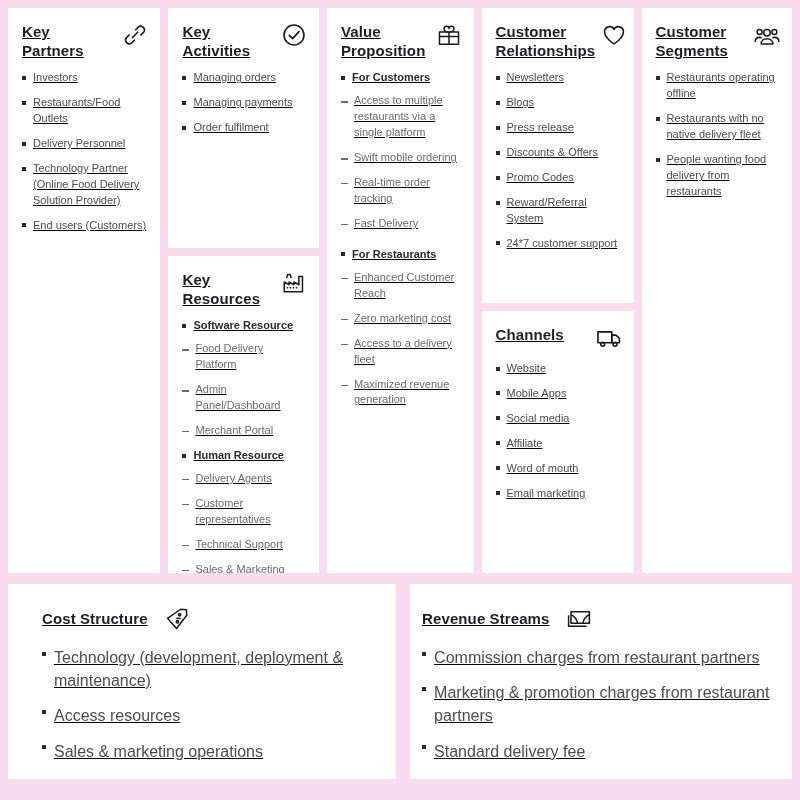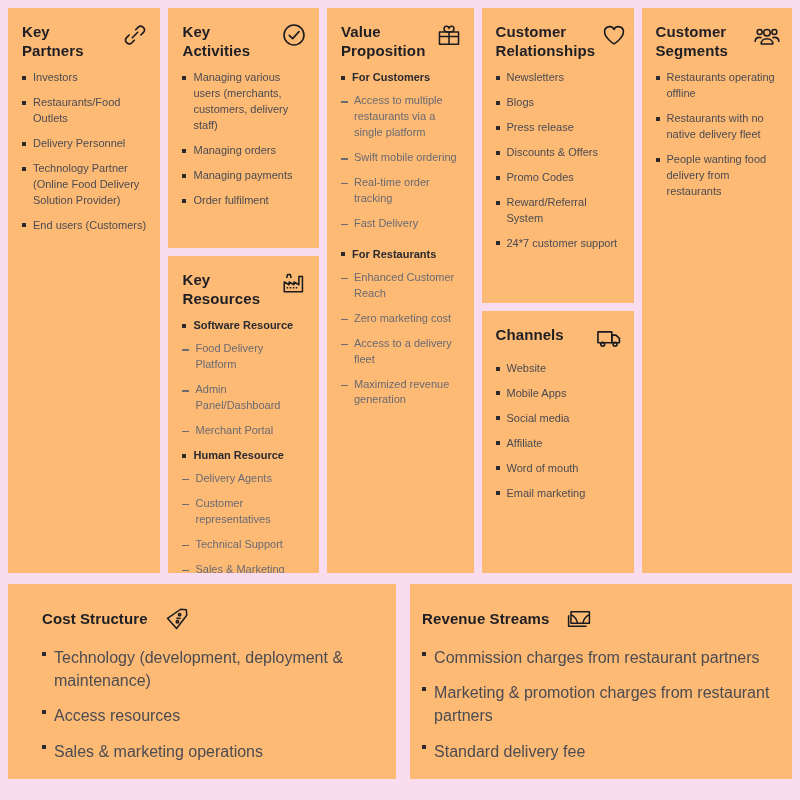--- a/index.html
+++ b/index.html
@@ -34,24 +34,25 @@
     gap:8px;
     height:100%;
   }
   .col-partners{width:154px;}
   .col-activities{width:152px;}
   .col-value{width:148px;}
   .col-rel{width:152px;}
   .col-segments{width:152px;}
 
   .card{
-    background:#fdba74;
+    background:#ffffff;
     box-sizing:border-box;
     padding:14px 12px 12px 14px;
     overflow:hidden;
+    text-decoration:underline;
   }
   .card-partners{height:100%;}
   .card-activities{height:240px;}
   .card-resources{flex:1;}
   .card-value{height:100%;}
   .card-rel{height:295px;}
   .card-channels{flex:1;}
   .card-segments{height:100%;}
   .card-cost{width:392px;height:100%;padding:22px 18px 12px 34px;}
   .card-revenue{width:386px;height:100%;padding:22px 18px 12px 12px;}
@@ -158,21 +159,20 @@
           <div class="head-title" style="white-space: pre-line;">Key
 Activities</div>
           <span class="head-icon">
             <svg viewBox="0 0 24 24" fill="none" stroke="currentColor" stroke-width="1.5" stroke-linecap="round" stroke-linejoin="round">
               <circle cx="12" cy="12" r="9.2"></circle>
               <path d="M7.6 12.3 L10.7 15.3 L16.6 8.9"></path>
             </svg>
           </span>
         </div>
         <ul class="items">
-          <li class="item">Managing various users (merchants, customers, delivery staff)</li>
           <li class="item">Managing orders</li>
           <li class="item">Managing payments</li>
           <li class="item">Order fulfilment</li>
         </ul>
       </div>
 
       <div class="card card-resources">
         <div class="head">
           <div class="head-title" style="white-space: pre-line;">Key
 Resources</div>

